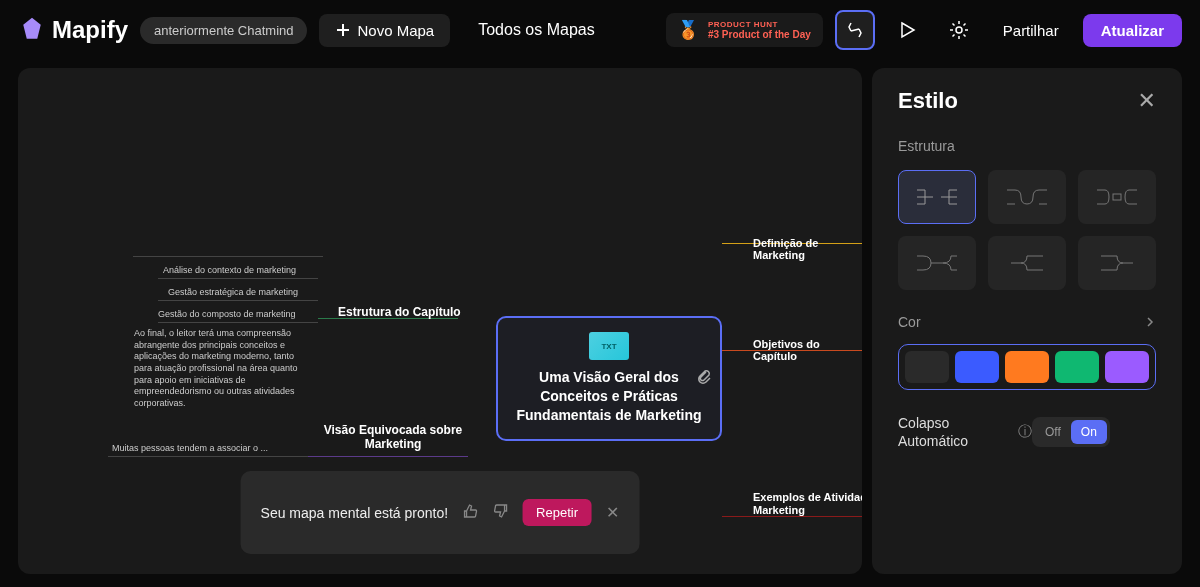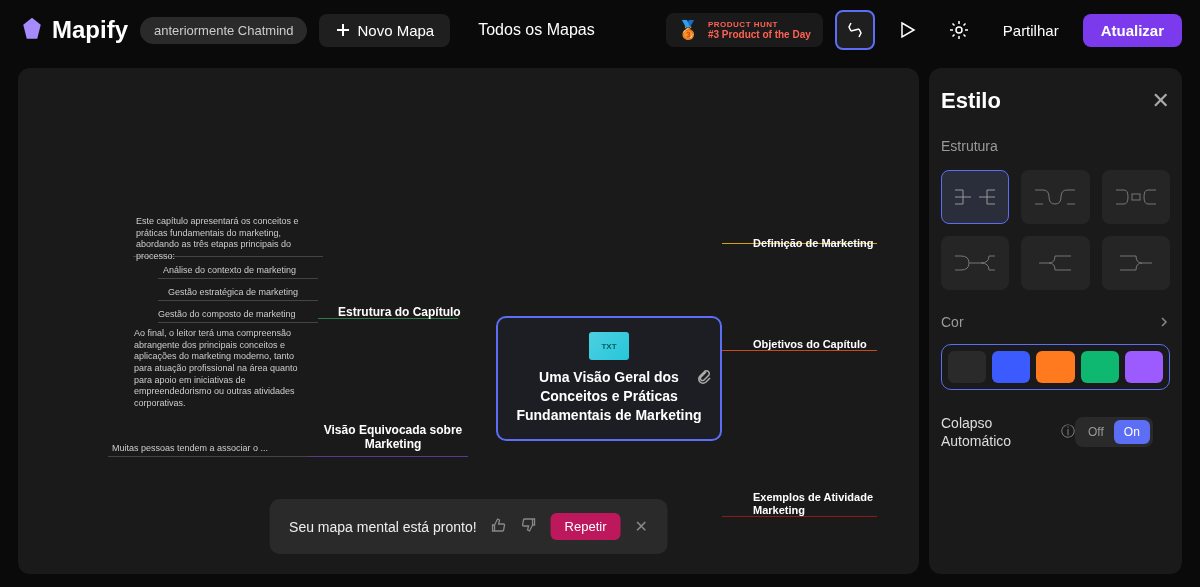--- a/index.html
+++ b/index.html
@@ -56,21 +56,21 @@
 .c-right-obj { left:704px; top:282px; width:155px; height:1px; background:#c94a1f;}
 .c-right-ex { left:704px; top:448px; width:155px; height:1px; background:#8b1a1a;}
 .c-visao { left: 290px; top: 388px; width: 160px; height:1px; background:#5b3a8a;}
 .c-muitas { left: 90px; top: 388px; width: 200px; height:1px; background:#444;}
 .c-intro { left:115px; top:188px; width:190px; height:1px; background:#444;}
 .c-a1 { left:140px; top:210px; width:160px; height:1px; background:#444;}
 .c-a2 { left:140px; top:232px; width:160px; height:1px; background:#444;}
 .c-a3 { left:140px; top:254px; width:160px; height:1px; background:#444;}
 
 
-.panel { width: 253px; background: #1a1a1a; border-radius: 12px; margin-left: 10px; padding: 20px 12px; position:relative; overflow-y:auto;}
+.panel { width: 310px; background: #1a1a1a; border-radius: 12px; margin-left: 10px; padding: 20px 26px; position:relative; overflow-y:auto;}
 .panel-header { display: flex; justify-content: space-between; align-items: center; margin-bottom: 24px; }
 .panel-title { font-size: 22px; font-weight: 700; }
 .close-x { cursor: pointer; color: #aaa; font-size: 22px; }
 .panel-row { display: flex; justify-content: space-between; align-items: center; margin-bottom: 16px; }
 .row-label { color: #9a9a9a; font-size: 14px; }
 .dropdown { background: #2a2a2a; padding: 8px 14px; border-radius: 8px; display: flex; align-items: center; gap: 8px; font-size: 13px; cursor:pointer;}
 .struct-grid { display: grid; grid-template-columns: repeat(3, 1fr); gap: 12px; margin-bottom: 24px; }
 .struct-item { background: #252525; border-radius: 8px; height: 54px; display: flex; align-items: center; justify-content: center; cursor:pointer; border:1px solid transparent;}
 .struct-item.selected { border-color: #5b6ef5; background:#2a2d3a;}
 .struct-svg { width: 44px; height: 30px; }
@@ -78,21 +78,21 @@
 .color-grid { display: flex; gap: 6px; padding: 6px; border: 1px solid #5b6ef5; border-radius: 10px; margin-bottom: 24px; }
 .color-swatch { flex:1; height: 32px; border-radius: 6px; cursor:pointer;}
 .collapse-row { display: flex; justify-content: flex-start; align-items: center; }
 .collapse-label { display:flex; align-items:center; gap:6px; color:#ddd; font-size:14px; max-width:120px; line-height:1.3;}
 .info-icon { color:#888; font-size:14px;}
 .toggle { display: flex; background: #2a2a2a; border-radius: 8px; padding: 3px; }
 .toggle-opt { padding: 5px 10px; font-size: 12px; border-radius: 6px; cursor:pointer; color:#999;}
 .toggle-opt.active { background: #5b6ef5; color: #fff; }
 
 
-.toast { position: absolute; left: 50%; bottom: 20px; transform: translateX(-50%); background: #2a2a2a; border-radius: 10px; padding: 14px 20px; display: flex; align-items: center; gap: 14px; }
+.toast { position: absolute; left: 50%; bottom: 20px; transform: translateX(-50%); background: #2a2a2a; border-radius: 10px; padding: 28px 20px; display: flex; align-items: center; gap: 14px; }
 .toast-text { font-size: 14px; color: #eee; }
 .thumb { color: #888; cursor:pointer; font-size:16px;}
 .repeat-btn { background: #be185d; color: #fff; border:none; padding: 6px 14px; border-radius: 6px; font-size: 13px; cursor:pointer;}
 .toast-close { color:#888; cursor:pointer; font-size:16px;}
 </style>
 </head>
 <body>
 
 <div class="header">
   <div class="logo">
@@ -164,21 +164,20 @@
           </svg>
       </span>
     </div>
 
     <div class="branch-label lbl-estrutura">Estrutura do Capítulo</div>
     <div class="branch-label lbl-visao">Visão Equivocada sobre Marketing</div>
     <div class="branch-label lbl-definicao">Definição de Marketing</div>
     <div class="branch-label lbl-objetivos">Objetivos do Capítulo</div>
     <div class="branch-label lbl-exemplos">Exemplos de Atividade Marketing</div>
 
-    <div class="leaf leaf-intro">Este capítulo apresentará os conceitos e práticas fundamentais do marketing, abordando as três etapas principais do processo:</div>
     <div class="leaf leaf-analise">Análise do contexto de marketing</div>
     <div class="leaf leaf-gestao1">Gestão estratégica de marketing</div>
     <div class="leaf leaf-gestao2">Gestão do composto de marketing</div>
     <div class="leaf leaf-final">Ao final, o leitor terá uma compreensão abrangente dos principais conceitos e aplicações do marketing moderno, tanto para atuação profissional na área quanto para apoio em iniciativas de empreendedorismo ou outras atividades corporativas.</div>
     <div class="leaf leaf-muitas">Muitas pessoas tendem a associar o ...</div>
 
     <div class="toast">
       <span class="toast-text">Seu mapa mental está pronto!</span>
       <span class="thumb">
         <svg width="16" height="16" viewBox="0 0 16 16">

